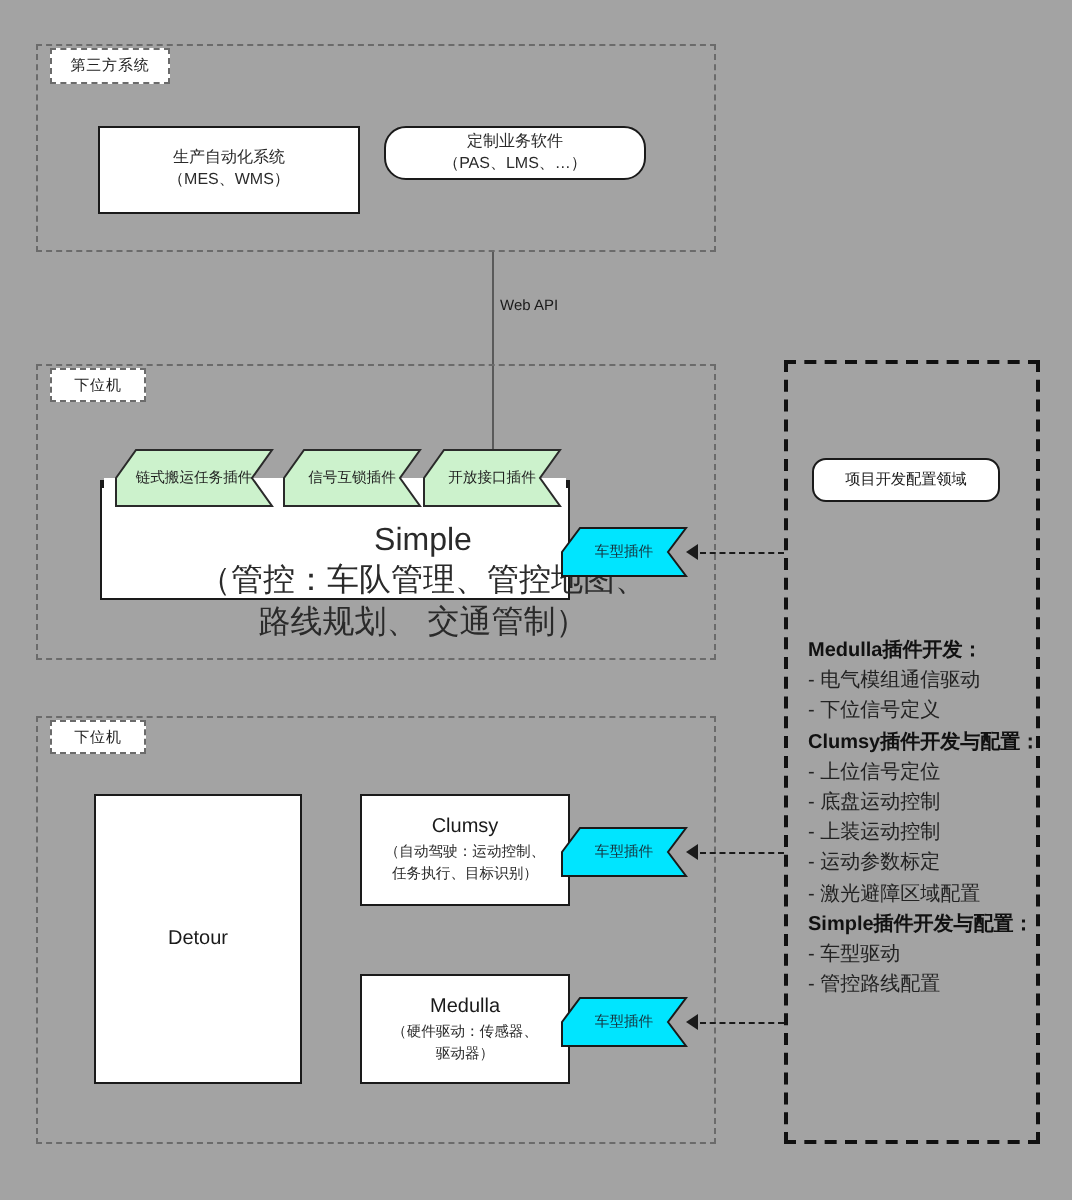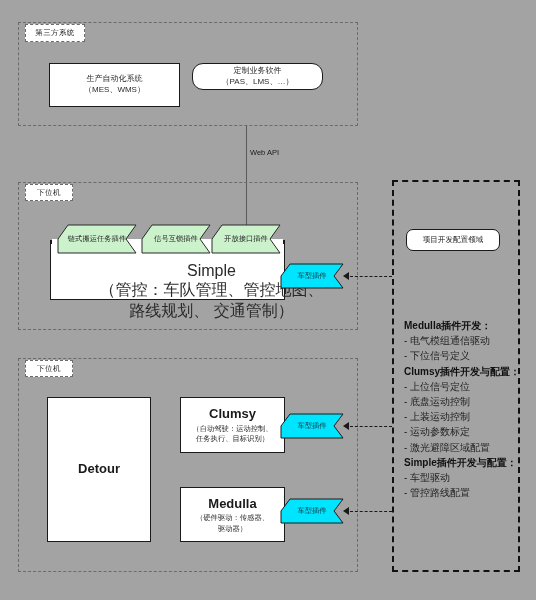--- a/index.html
+++ b/index.html
@@ -56,22 +56,22 @@
     justify-content: center;
     text-align: center;
     color: #2a2a2a;
   }
   .node .title {
     font-size: 8px;
     line-height: 1.35;
     white-space: pre-line;
   }
   .node .name {
-    font-size: 13px;
-    font-weight: bold;
+    font-size: 10px;
+    font-weight: normal;
     line-height: 1.4;
     color: #1a1a1a;
   }
   .node .sub {
     font-size: 7.3px;
     line-height: 1.45;
     white-space: pre-line;
     color: #2a2a2a;
   }
 

